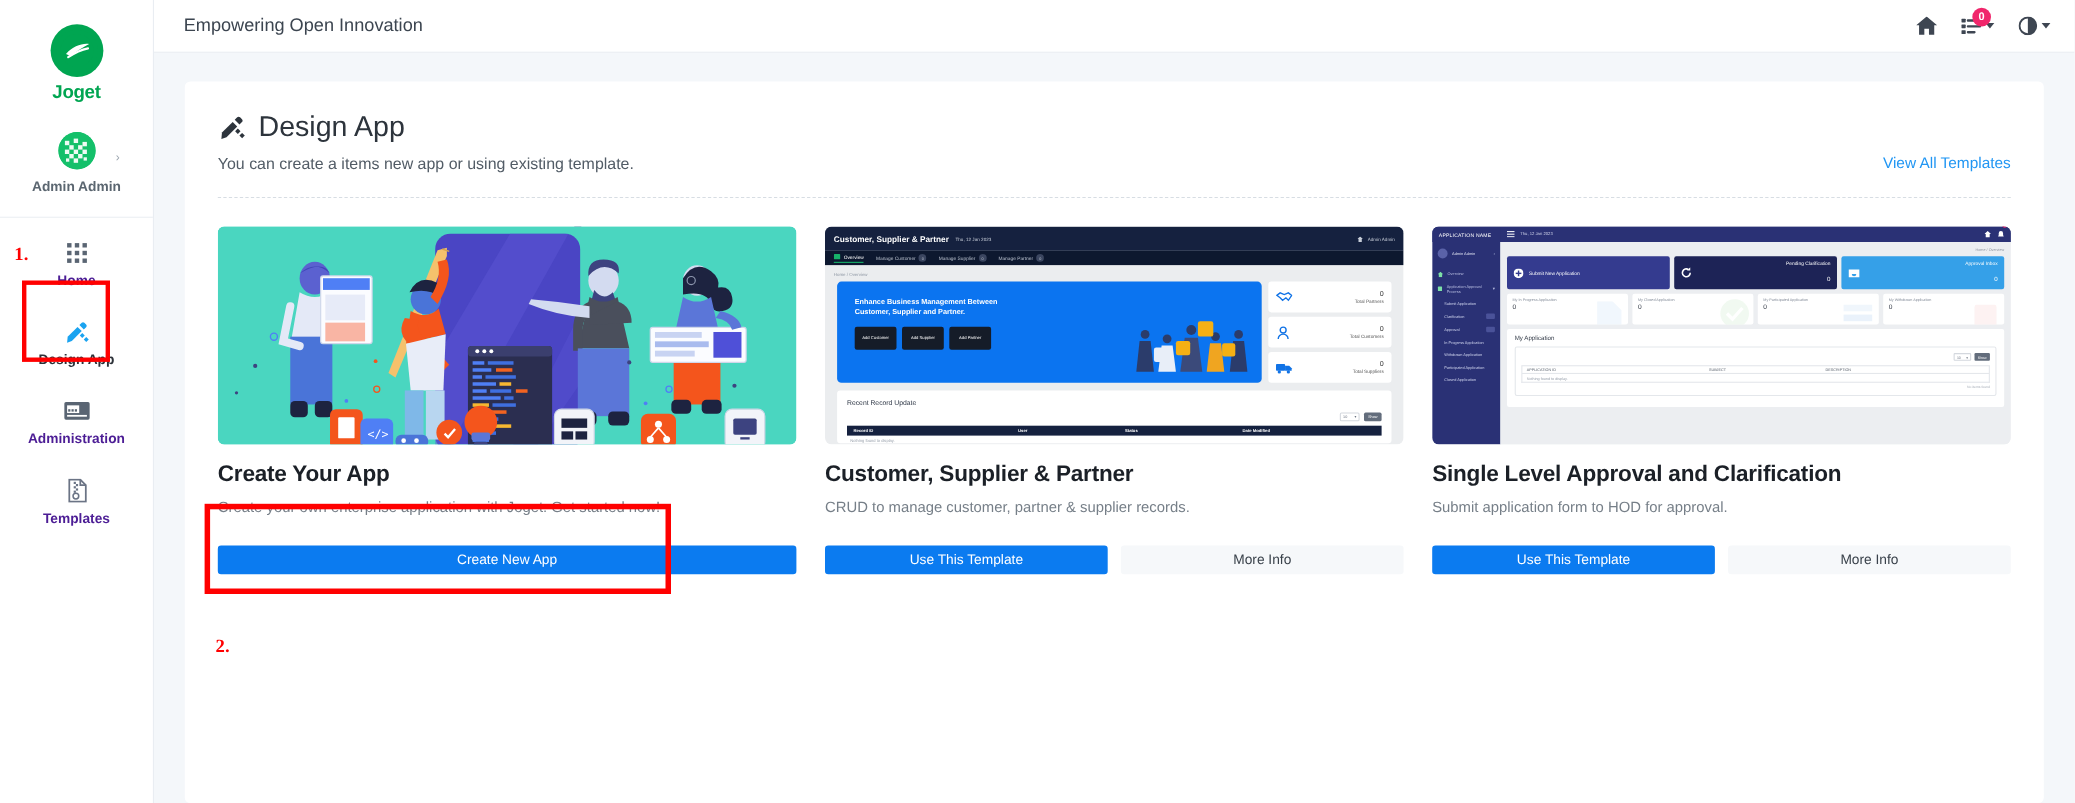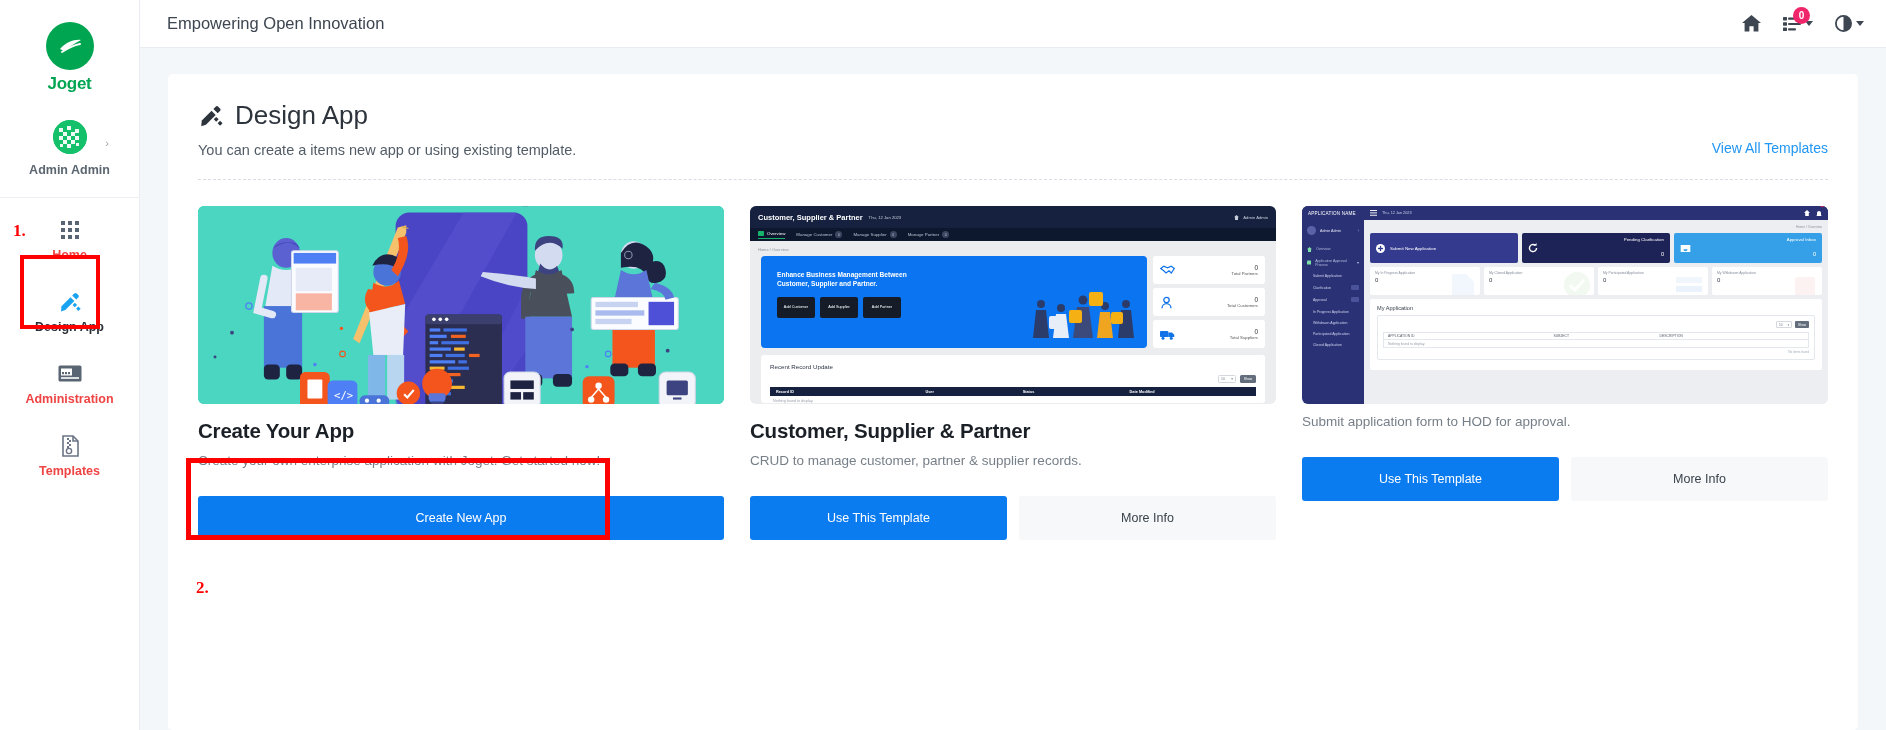--- a/index.html
+++ b/index.html
@@ -47,21 +47,21 @@
   }
 
   .nav-sep { width: 100%; height: 1px; background: #ebeff3; margin-top: 20px; }
 
   .nav { width: 100%; margin-top: 6px; }
   .nav-item {
     width: 100%; height: 72px; display: flex; flex-direction: column;
     align-items: center; justify-content: center; gap: 7px; cursor: pointer;
     position: relative;
   }
-  .nav-label { font-size: 12.5px; color: #ef4444; font-weight: bold; }
+  .nav-label { font-size: 12.5px; color: #4c1d95; font-weight: bold; }
   .nav-item.active .nav-label { color: #2c3138; }
   .nav-icon { height: 22px; display: flex; align-items: center; justify-content: center; }
   .nav-icon svg { display: block; }
 
   .redbox-nav {
     position: absolute; left: 20px; top: 255px; width: 80px; height: 74px;
     border: 4px solid #ff0000; pointer-events: none; z-index: 40;
   }
   .anno {
     position: absolute; color: #ff0000; font-size: 17px; font-weight: bold;
@@ -116,21 +116,21 @@
     height: 198px; border-radius: 6px; overflow: hidden; position: relative;
     background: #ffffff;
   }
   .card-title {
     margin-top: 15px; font-size: 20.5px; color: #1b2027; font-weight: bold;
     letter-spacing: -0.2px;
   }
   .card-desc { margin-top: 10px; font-size: 13.5px; color: #767f88; }
   .card-actions { margin-top: 28px; display: flex; gap: 12px; }
   .btn {
-    height: 44px; border-radius: 3px; border: none; font-size: 12.5px;
+    height: 26px; border-radius: 3px; border: none; font-size: 12.5px;
     display: flex; align-items: center; justify-content: center; cursor: pointer;
     font-family: "Liberation Sans", sans-serif;
   }
   .btn-primary { background: #0b7bf0; color: #ffffff; flex: 1 1 0; }
   .btn-ghost { background: #f6f8fa; color: #3a424b; flex: 1 1 0; }
   .btn-full { width: 100%; }
 
   .card-actions-wrap { position: relative; }
   .redbox-btn {
     position: absolute; left: -12px; top: -38px;
@@ -824,20 +824,21 @@
                         <div class="t3-trow">
                           <div style="padding-left:4px">Nothing found to display.</div>
                         </div>
                         <div class="t3-foot">No items found</div>
                       </div>
                     </div>
                   </div>
                 </div>
               </div>
             </div>
+            <h3 class="card-title">Single Level Approval and Clarification</h3>
             <p class="card-desc">Submit application form to HOD for approval.</p>
             <div class="card-actions">
               <button class="btn btn-primary">Use This Template</button>
               <button class="btn btn-ghost">More Info</button>
             </div>
           </article>
 
         </div>
       </section>
     </div>

